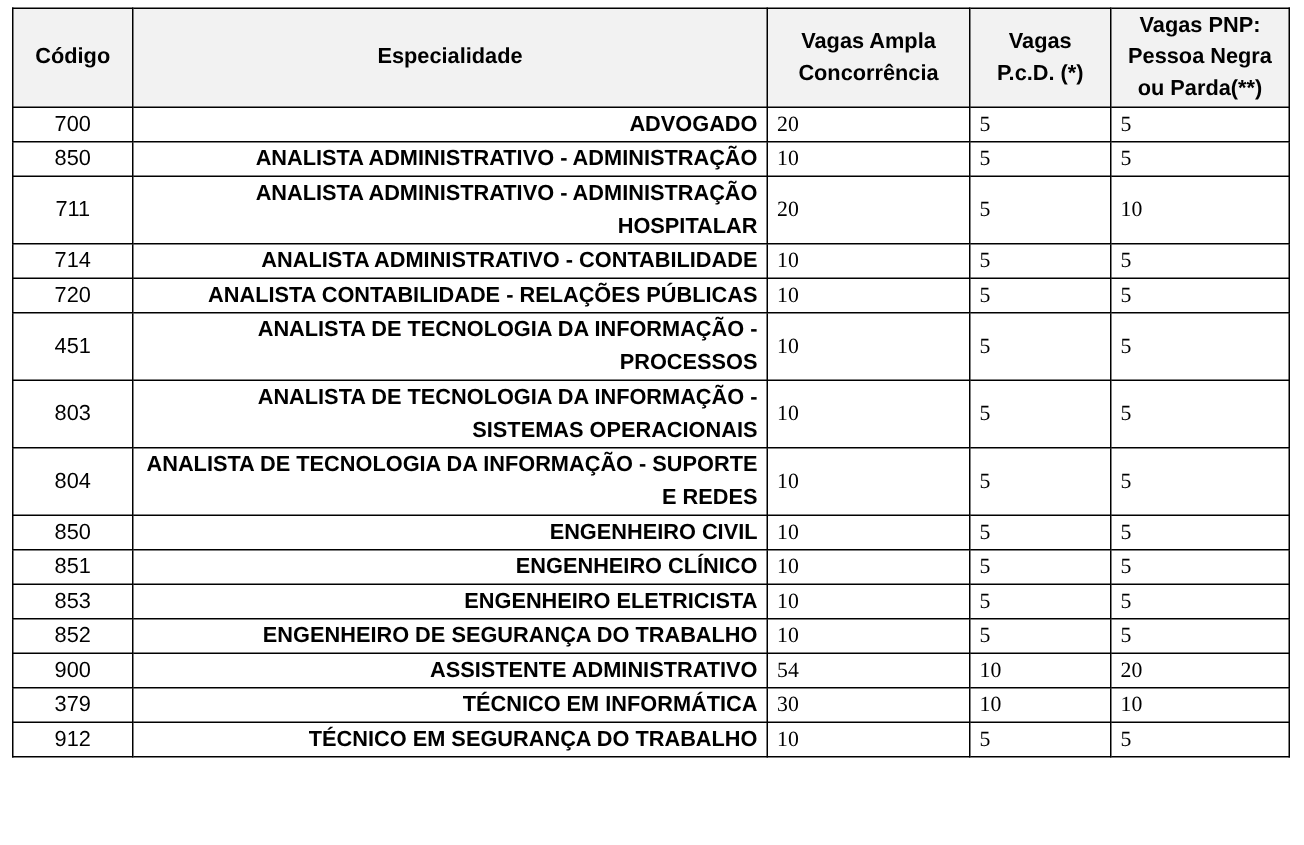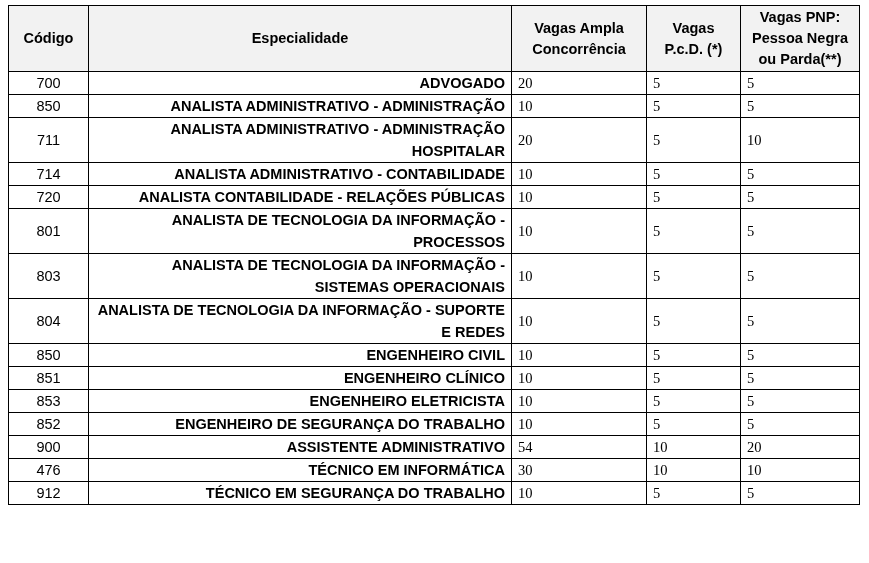--- a/index.html
+++ b/index.html
@@ -79,21 +79,21 @@
         <td class="num">5</td>
       </tr>
       <tr class="single">
         <td class="code">720</td>
         <td class="spec">ANALISTA CONTABILIDADE - RELAÇÕES PÚBLICAS</td>
         <td class="num">10</td>
         <td class="num">5</td>
         <td class="num">5</td>
       </tr>
       <tr class="double">
-        <td class="code">801</td>
+        <td class="code">451</td>
         <td class="spec">ANALISTA DE TECNOLOGIA DA INFORMAÇÃO - PROCESSOS</td>
         <td class="num">10</td>
         <td class="num">5</td>
         <td class="num">5</td>
       </tr>
       <tr class="double">
         <td class="code">803</td>
         <td class="spec">ANALISTA DE TECNOLOGIA DA INFORMAÇÃO - SISTEMAS OPERACIONAIS</td>
         <td class="num">10</td>
         <td class="num">5</td>
@@ -135,21 +135,21 @@
         <td class="num">5</td>
       </tr>
       <tr class="single">
         <td class="code">900</td>
         <td class="spec">ASSISTENTE ADMINISTRATIVO</td>
         <td class="num">54</td>
         <td class="num">10</td>
         <td class="num">20</td>
       </tr>
       <tr class="single">
-        <td class="code">476</td>
+        <td class="code">379</td>
         <td class="spec">TÉCNICO EM INFORMÁTICA</td>
         <td class="num">30</td>
         <td class="num">10</td>
         <td class="num">10</td>
       </tr>
       <tr class="single">
         <td class="code">912</td>
         <td class="spec">TÉCNICO EM SEGURANÇA DO TRABALHO</td>
         <td class="num">10</td>
         <td class="num">5</td>

